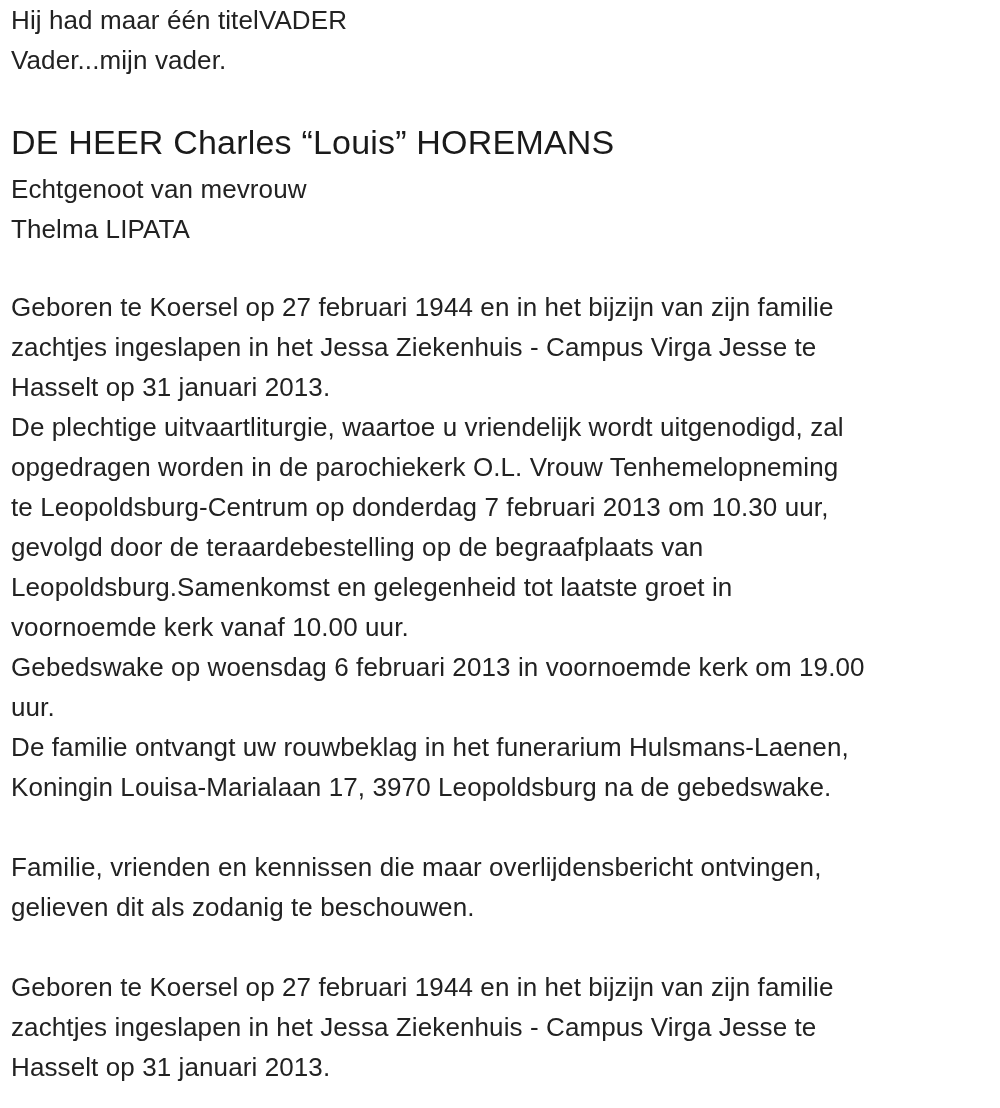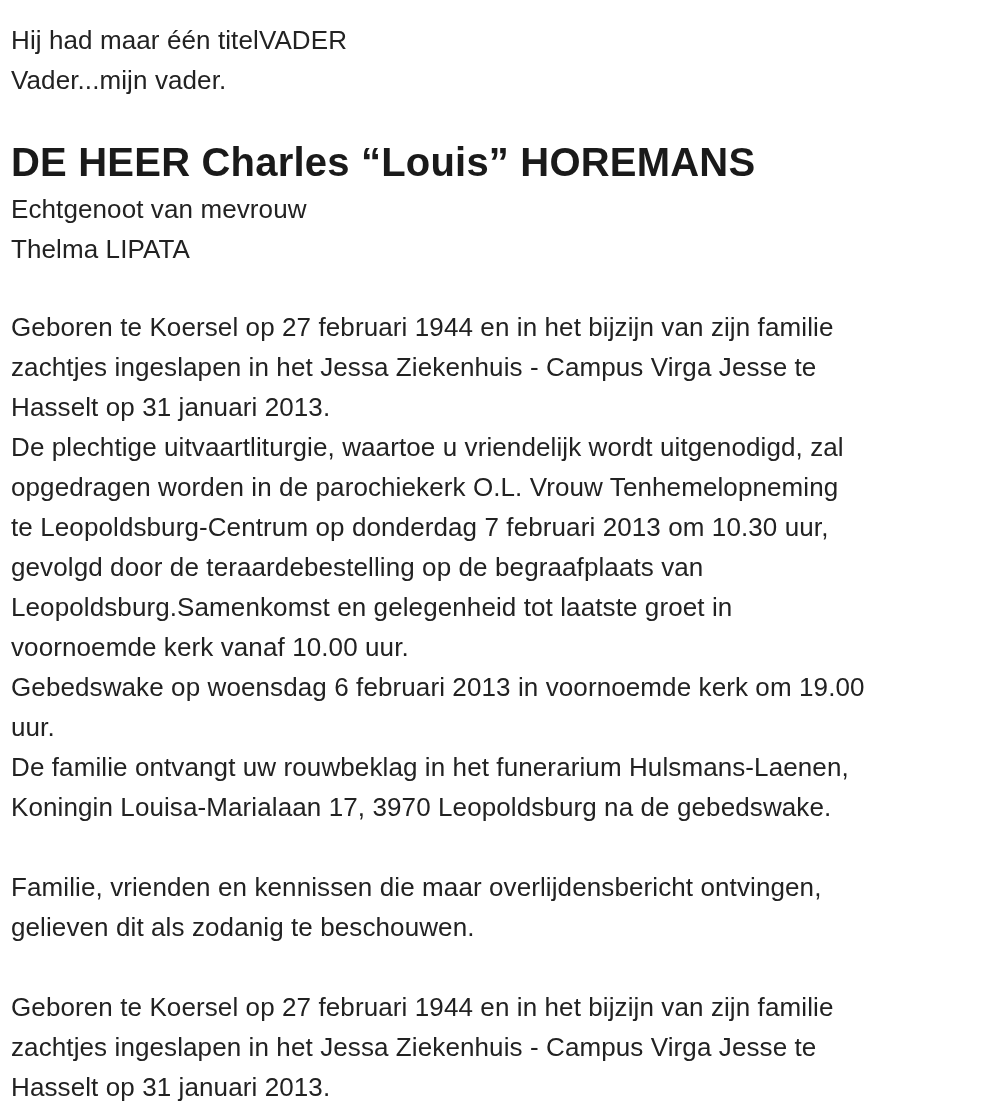--- a/index.html
+++ b/index.html
@@ -7,41 +7,41 @@
     padding: 0;
     background: #ffffff;
     width: 1000px;
     height: 1108px;
     overflow: hidden;
   }
   .document {
     box-sizing: border-box;
     width: 1000px;
     height: 1108px;
-    padding: 20px 0 0 11px;
+    padding: 0 0 0 11px;
     font-family: "Liberation Sans", sans-serif;
     color: #222222;
     background: #ffffff;
   }
   .document p {
     margin: 0;
     white-space: pre;          
     font-size: 26px;
     line-height: 40px;
     font-weight: 400;
     letter-spacing: 0.1px;
   }
   .intro        { margin-top: 0; }
   .name-heading {
     margin: 0;
     margin-top: 37px;
     white-space: pre;
-    font-size: 40px;
+    font-size: 34px;
     line-height: 50px;
-    font-weight: 700;
+    font-weight: 400;
     letter-spacing: 0.2px;
     color: #1a1a1a;
   }
   .relation     { margin-top: 2px !important; }
   .announcement { margin-top: 38px !important; }
   .notice       { margin-top: 40px !important; }
   .repeat       { margin-top: 40px !important; }
 </style>
 </head>
 <body>

